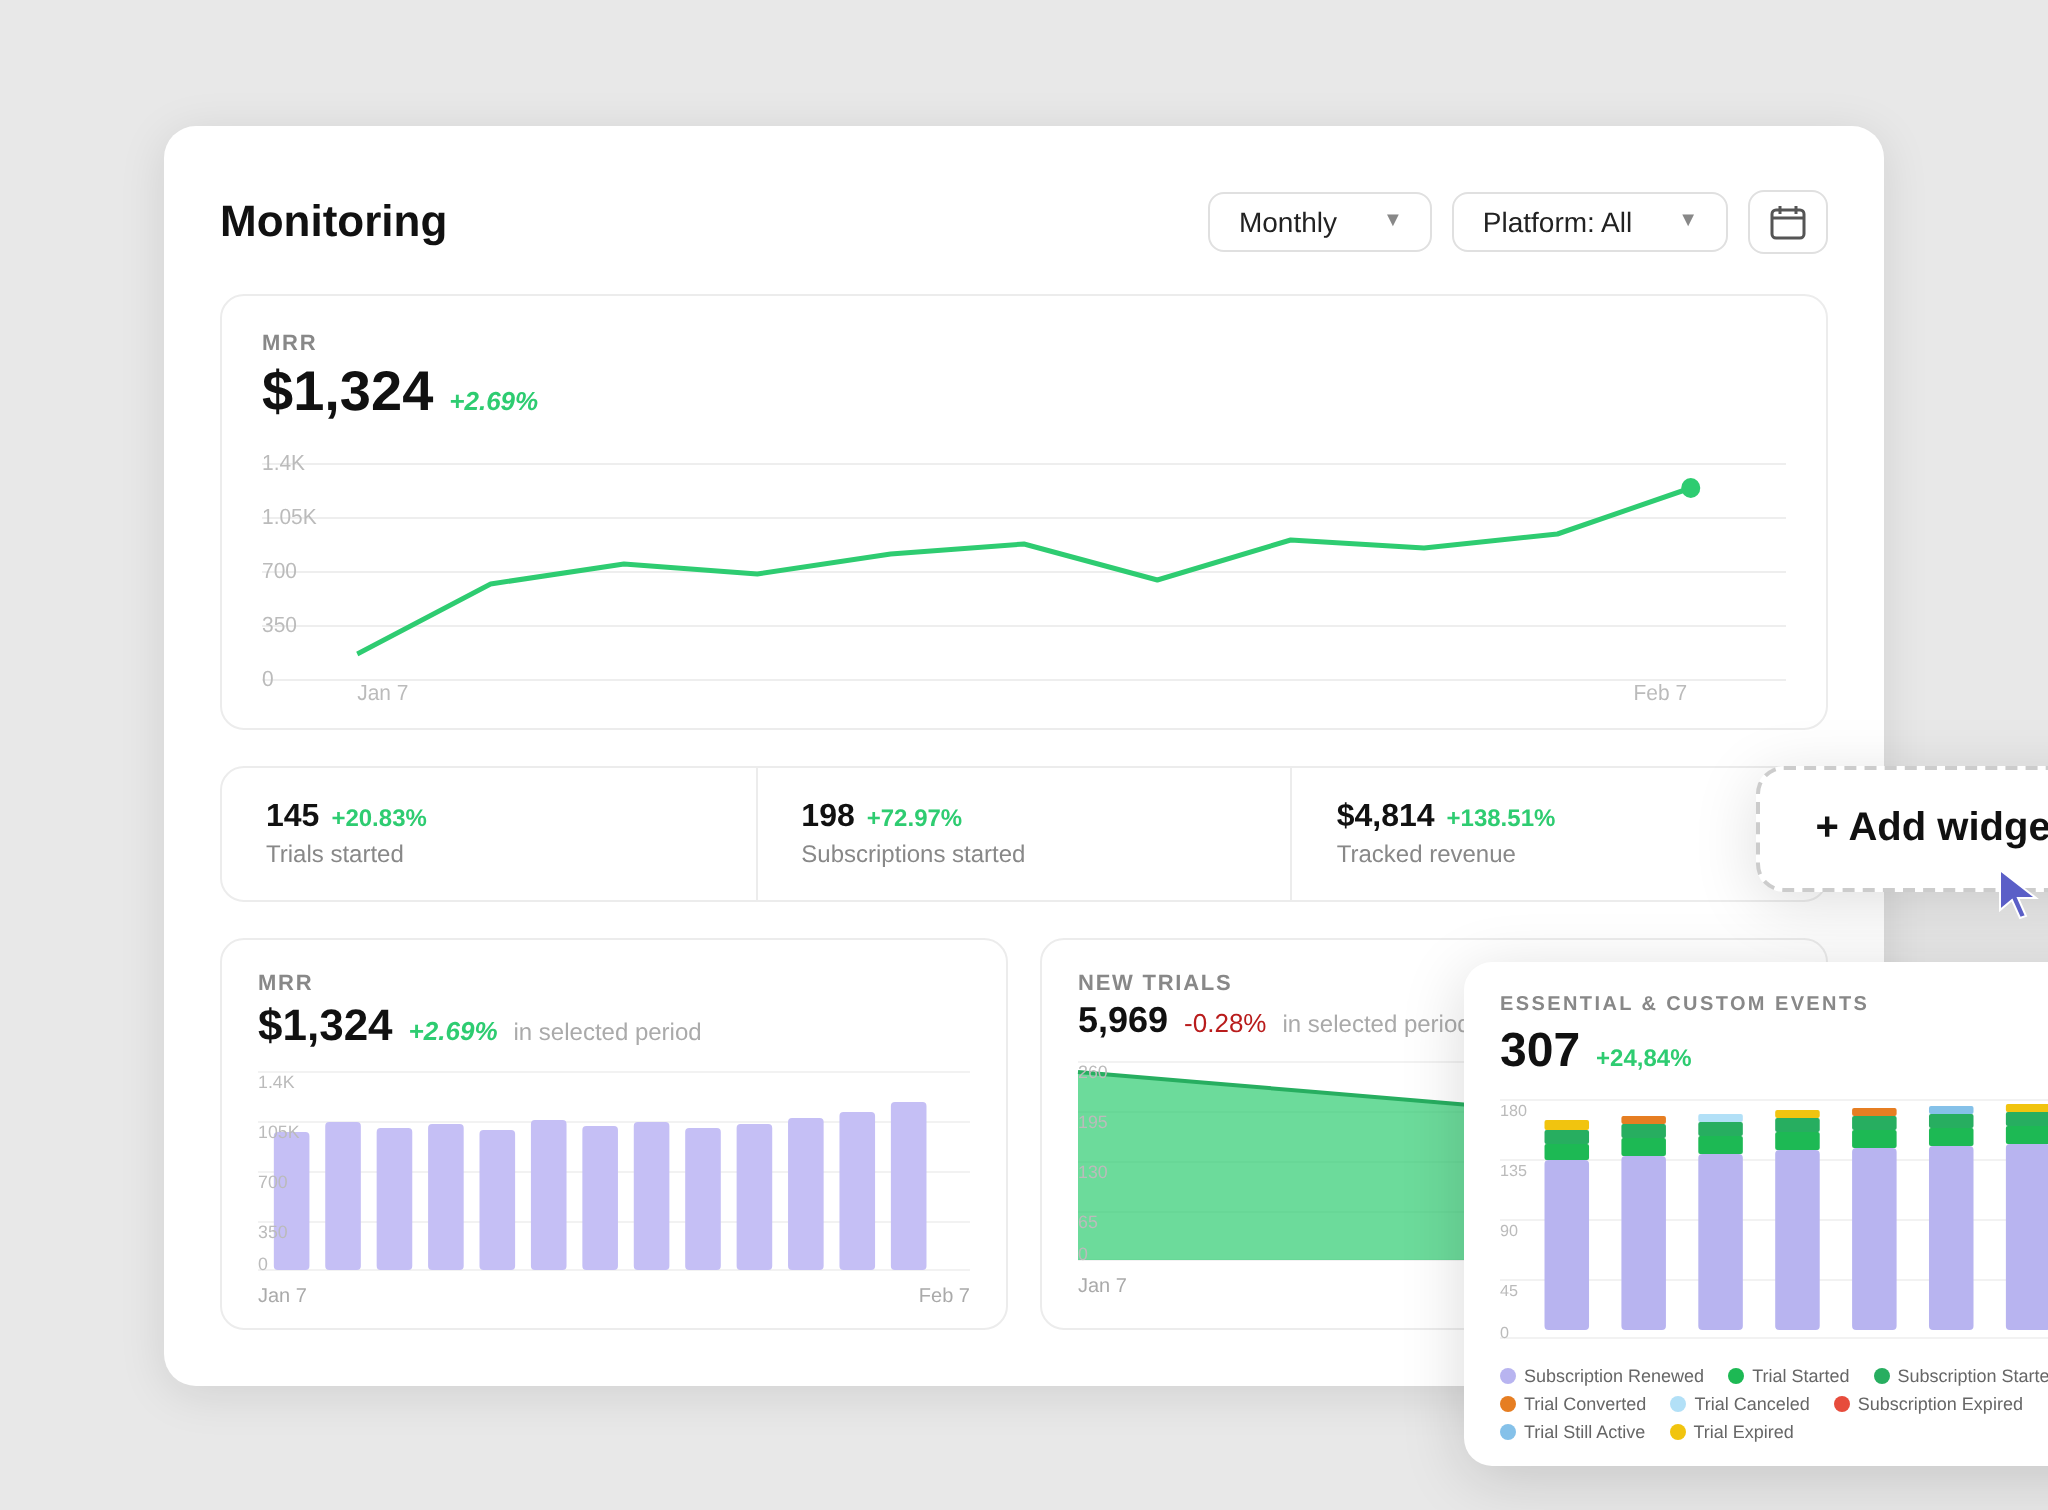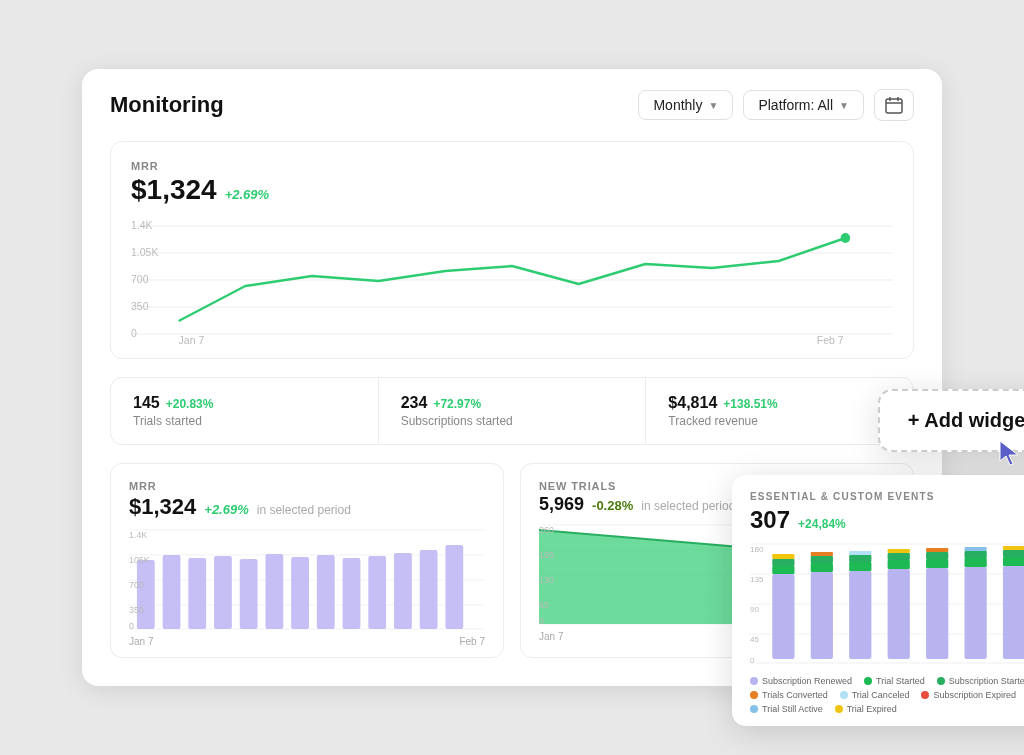--- a/index.html
+++ b/index.html
@@ -11,21 +11,21 @@
       overflow: hidden;
       display: flex;
       align-items: center;
       justify-content: center;
     }
     .main-card {
       background: #fff;
       border-radius: 16px;
       box-shadow: 0 4px 24px rgba(0,0,0,0.10);
       width: 860px;
-      padding: 20px 28px 28px;
+      padding: 32px 28px 28px;
       position: relative;
     }
     
     .header {
       display: flex;
       align-items: center;
       justify-content: space-between;
       margin-bottom: 20px;
     }
     .page-title {
@@ -34,21 +34,21 @@
       color: #111;
     }
     .header-controls {
       display: flex;
       gap: 10px;
       align-items: center;
     }
     .dropdown-btn {
       display: flex;
       align-items: center;
-      gap: 6px;
+      gap: 23px;
       border: 1.5px solid #e0e0e0;
       background: #fff;
       border-radius: 8px;
       padding: 6px 14px;
       font-size: 14px;
       font-weight: 500;
       color: #222;
       cursor: pointer;
     }
     .dropdown-btn .chevron {
@@ -92,22 +92,22 @@
       color: #111;
     }
     .card-change-pos {
       font-size: 13px;
       font-weight: 600;
       color: #2ecc71;
       font-style: italic;
     }
     .card-change-neg {
       font-size: 13px;
-      font-weight: 700;
-      color: #4d7c0f;
+      font-weight: 400;
+      color: #b91c1c;
     }
     .in-period {
       font-size: 12px;
       color: #aaa;
       font-weight: 400;
     }
     .chart-area {
       width: 100%;
       height: 130px;
       position: relative;
@@ -322,21 +322,21 @@
   <div class="stats-row">
     <div class="stat-cell">
       <div class="stat-value-row">
         <span class="stat-value">145</span>
         <span class="stat-change">+20.83%</span>
       </div>
       <div class="stat-label">Trials started</div>
     </div>
     <div class="stat-cell">
       <div class="stat-value-row">
-        <span class="stat-value">234</span>
+        <span class="stat-value">198</span>
         <span class="stat-change">+72.97%</span>
       </div>
       <div class="stat-label">Subscriptions started</div>
     </div>
     <div class="stat-cell">
       <div class="stat-value-row">
         <span class="stat-value">$4,814</span>
         <span class="stat-change">+138.51%</span>
       </div>
       <div class="stat-label">Tracked revenue</div>
@@ -493,21 +493,21 @@
       <div class="legend-item">
         <div class="legend-dot" style="background:#1db954"></div>
         <span>Trial Started</span>
       </div>
       <div class="legend-item">
         <div class="legend-dot" style="background:#27ae60"></div>
         <span>Subscription Started</span>
       </div>
       <div class="legend-item">
         <div class="legend-dot" style="background:#e67e22"></div>
-        <span>Trials Converted</span>
+        <span>Trial Converted</span>
       </div>
       <div class="legend-item">
         <div class="legend-dot" style="background:#b2e0f7"></div>
         <span>Trial Canceled</span>
       </div>
       <div class="legend-item">
         <div class="legend-dot" style="background:#e74c3c"></div>
         <span>Subscription Expired</span>
       </div>
       <div class="legend-item">

